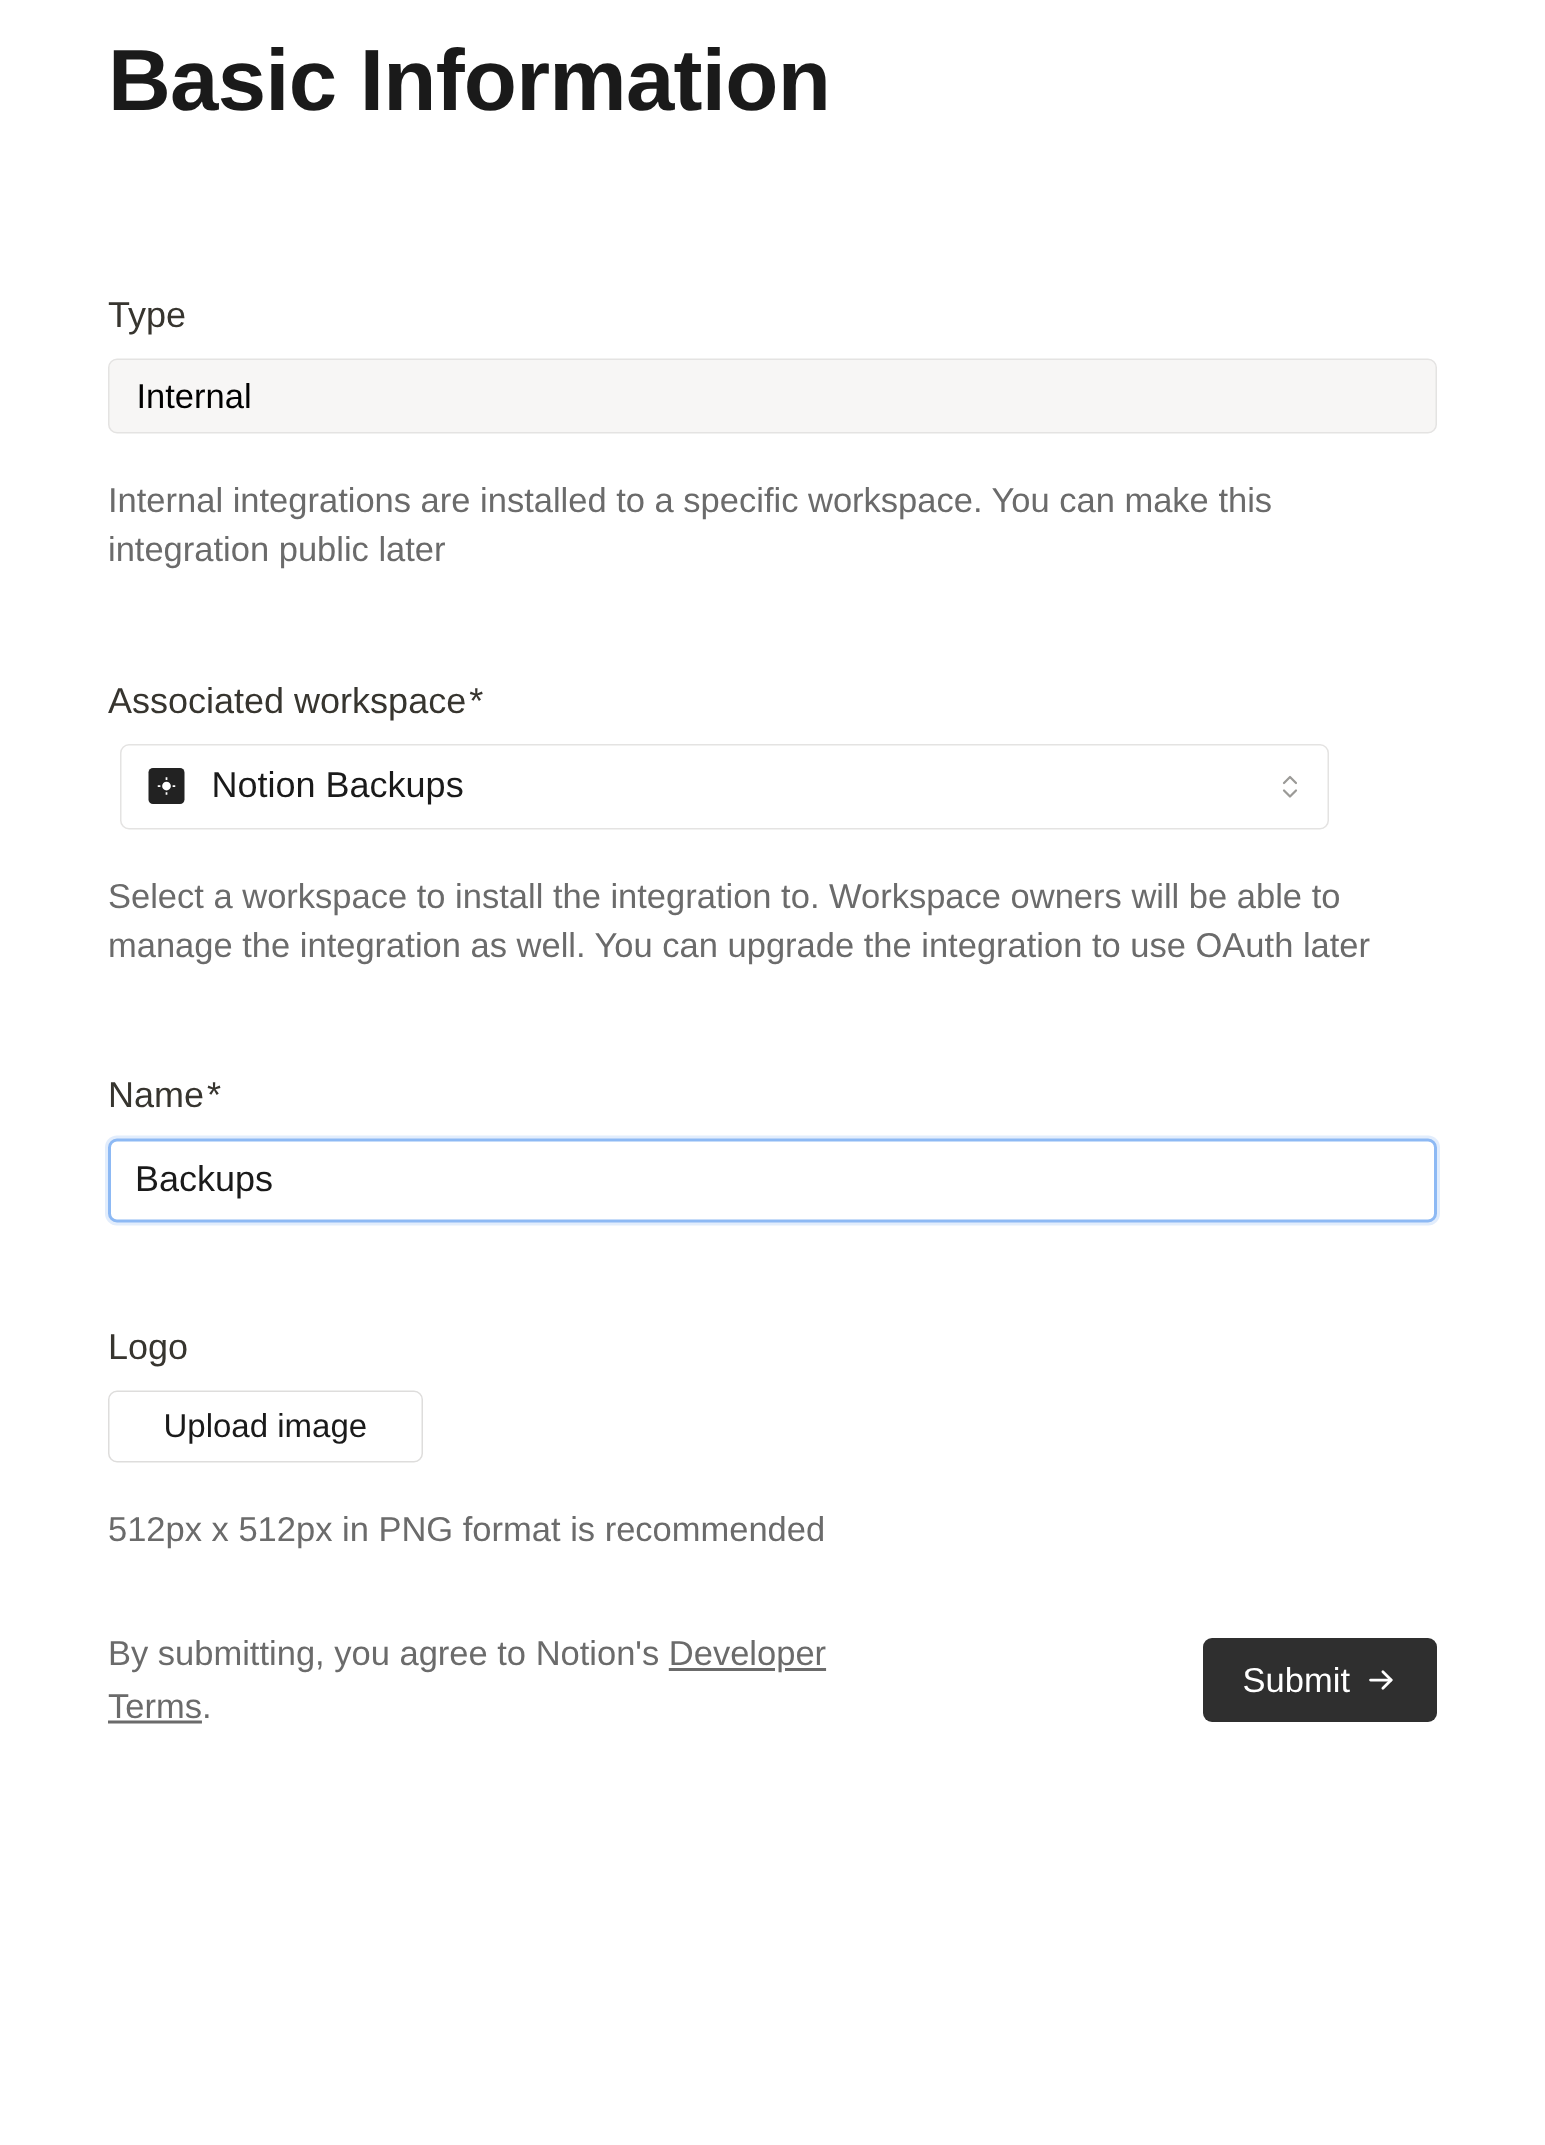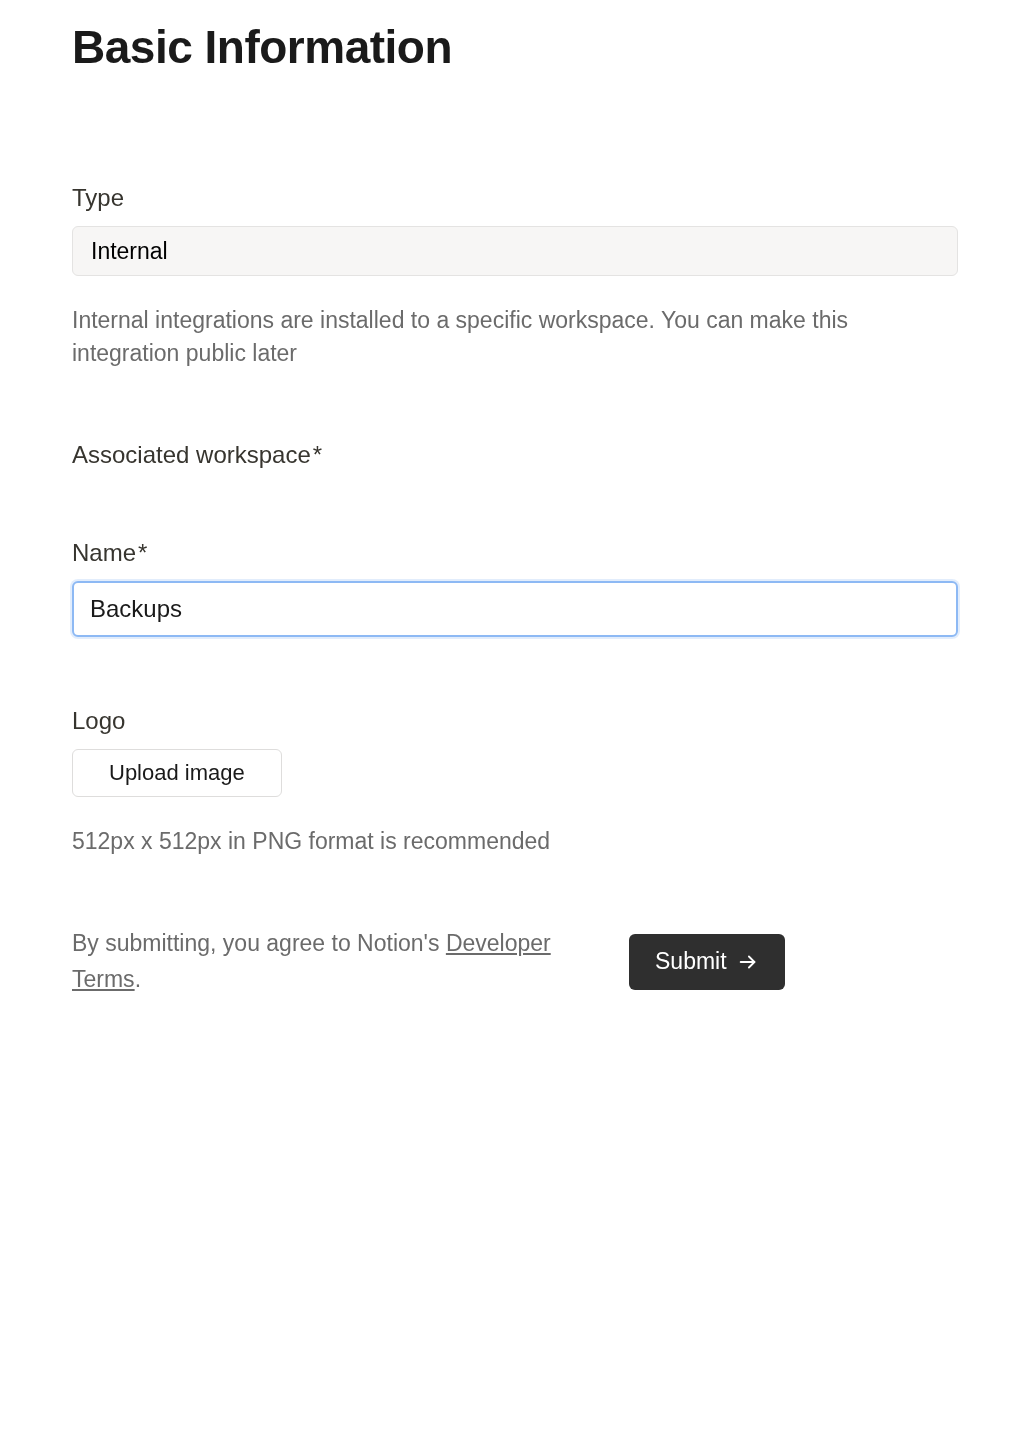--- a/index.html
+++ b/index.html
@@ -8,21 +8,21 @@
       box-sizing: border-box;
     }
     body {
       font-family: -apple-system, BlinkMacSystemFont, "Segoe UI", Helvetica, Arial, sans-serif;
       background: #ffffff;
       padding: 20px 72px 40px 72px;
       width: 1030px;
       color: #37352f;
     }
     h1.page-title {
-      font-size: 46px;
+      font-size: 58px;
       font-weight: 800;
       letter-spacing: -0.5px;
       color: #1a1a1a;
       margin-bottom: 110px;
     }
     .field-group {
       margin-bottom: 70px;
     }
     .field-label {
       font-size: 24px;
@@ -114,22 +114,22 @@
       font-size: 22px;
       color: #1a1a1a;
       background: #ffffff;
       border: 1px solid #dedddc;
       border-radius: 6px;
       cursor: pointer;
     }
     .footer-row {
       display: flex;
       align-items: center;
-      margin-top: 68px;
-      gap: 37px;
+      justify-content: space-between;
+      margin-top: 48px;
     }
     .terms-text {
       font-size: 23px;
       color: #6b6b6b;
       line-height: 1.55;
       max-width: 520px;
     }
     .terms-link {
       text-decoration: underline;
       color: #6b6b6b;
@@ -163,20 +163,43 @@
   <div class="input-disabled">
     <span>Internal</span>
   </div>
   <p class="help-text">Internal integrations are installed to a specific workspace. You can make this integration public later</p>
 </div>
 
 <div class="field-group">
   <label class="field-label">
     <span>Associated workspace</span><span class="required">*</span>
   </label>
+  <div class="select-box">
+    <div class="select-left">
+      <span class="workspace-icon">
+        <svg width="14" height="14" viewBox="0 0 24 24" fill="none" stroke="white" stroke-width="2">
+          <circle cx="12" cy="12" r="4" fill="white"></circle>
+          <line x1="12" y1="2" x2="12" y2="5"></line>
+          <line x1="12" y1="19" x2="12" y2="22"></line>
+          <line x1="2" y1="12" x2="5" y2="12"></line>
+          <line x1="19" y1="12" x2="22" y2="12"></line>
+        </svg>
+      </span>
+      <span class="select-value">Notion Backups</span>
+    </div>
+    <span class="chevrons">
+      <svg width="14" height="8" viewBox="0 0 14 8">
+          <path d="M3 6 L7 2 L11 6" stroke="#9b9a97" stroke-width="1.5" fill="none" stroke-linecap="round" stroke-linejoin="round"></path>
+        </svg>
+      <svg width="14" height="8" viewBox="0 0 14 8">
+          <path d="M3 2 L7 6 L11 2" stroke="#9b9a97" stroke-width="1.5" fill="none" stroke-linecap="round" stroke-linejoin="round"></path>
+        </svg>
+    </span>
+  </div>
+  <p class="help-text">Select a workspace to install the integration to. Workspace owners will be able to manage the integration as well. You can upgrade the integration to use OAuth later</p>
 </div>
 
 <div class="field-group">
   <label class="field-label">
     <span>Name</span><span class="required">*</span>
   </label>
   <input type="text" class="text-input" value="Backups" style="">
 </div>
 
 <div class="field-group" style="margin-bottom:0;">

